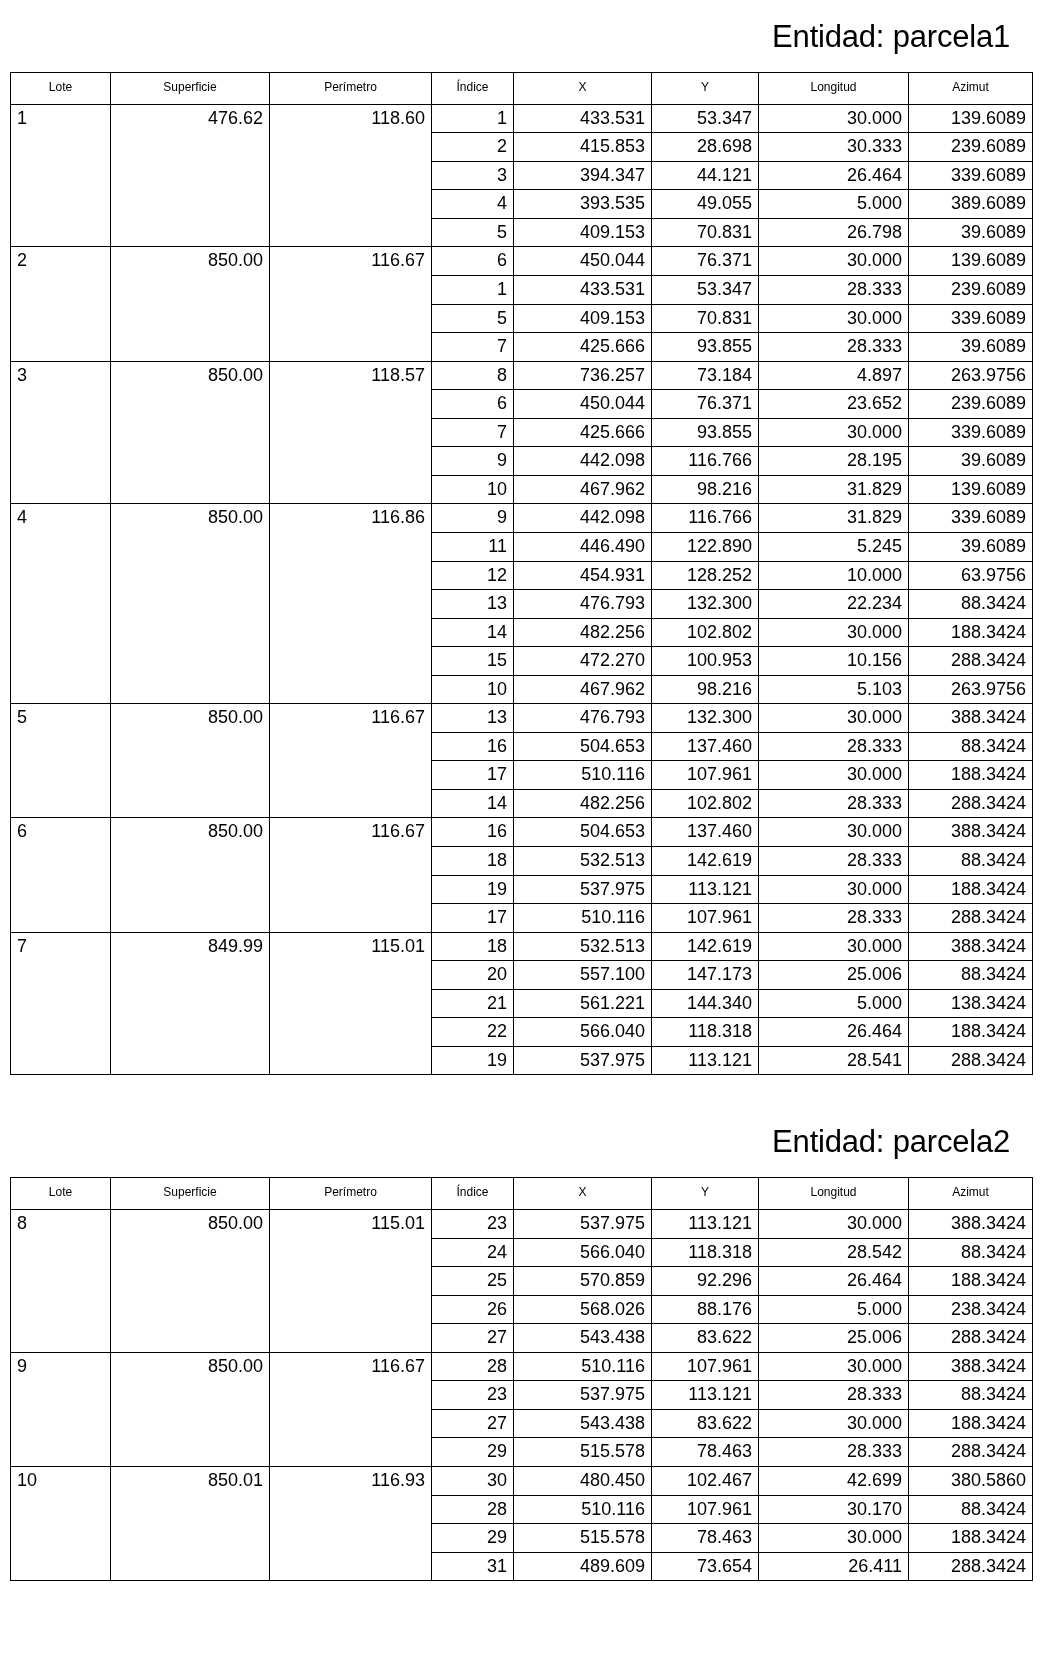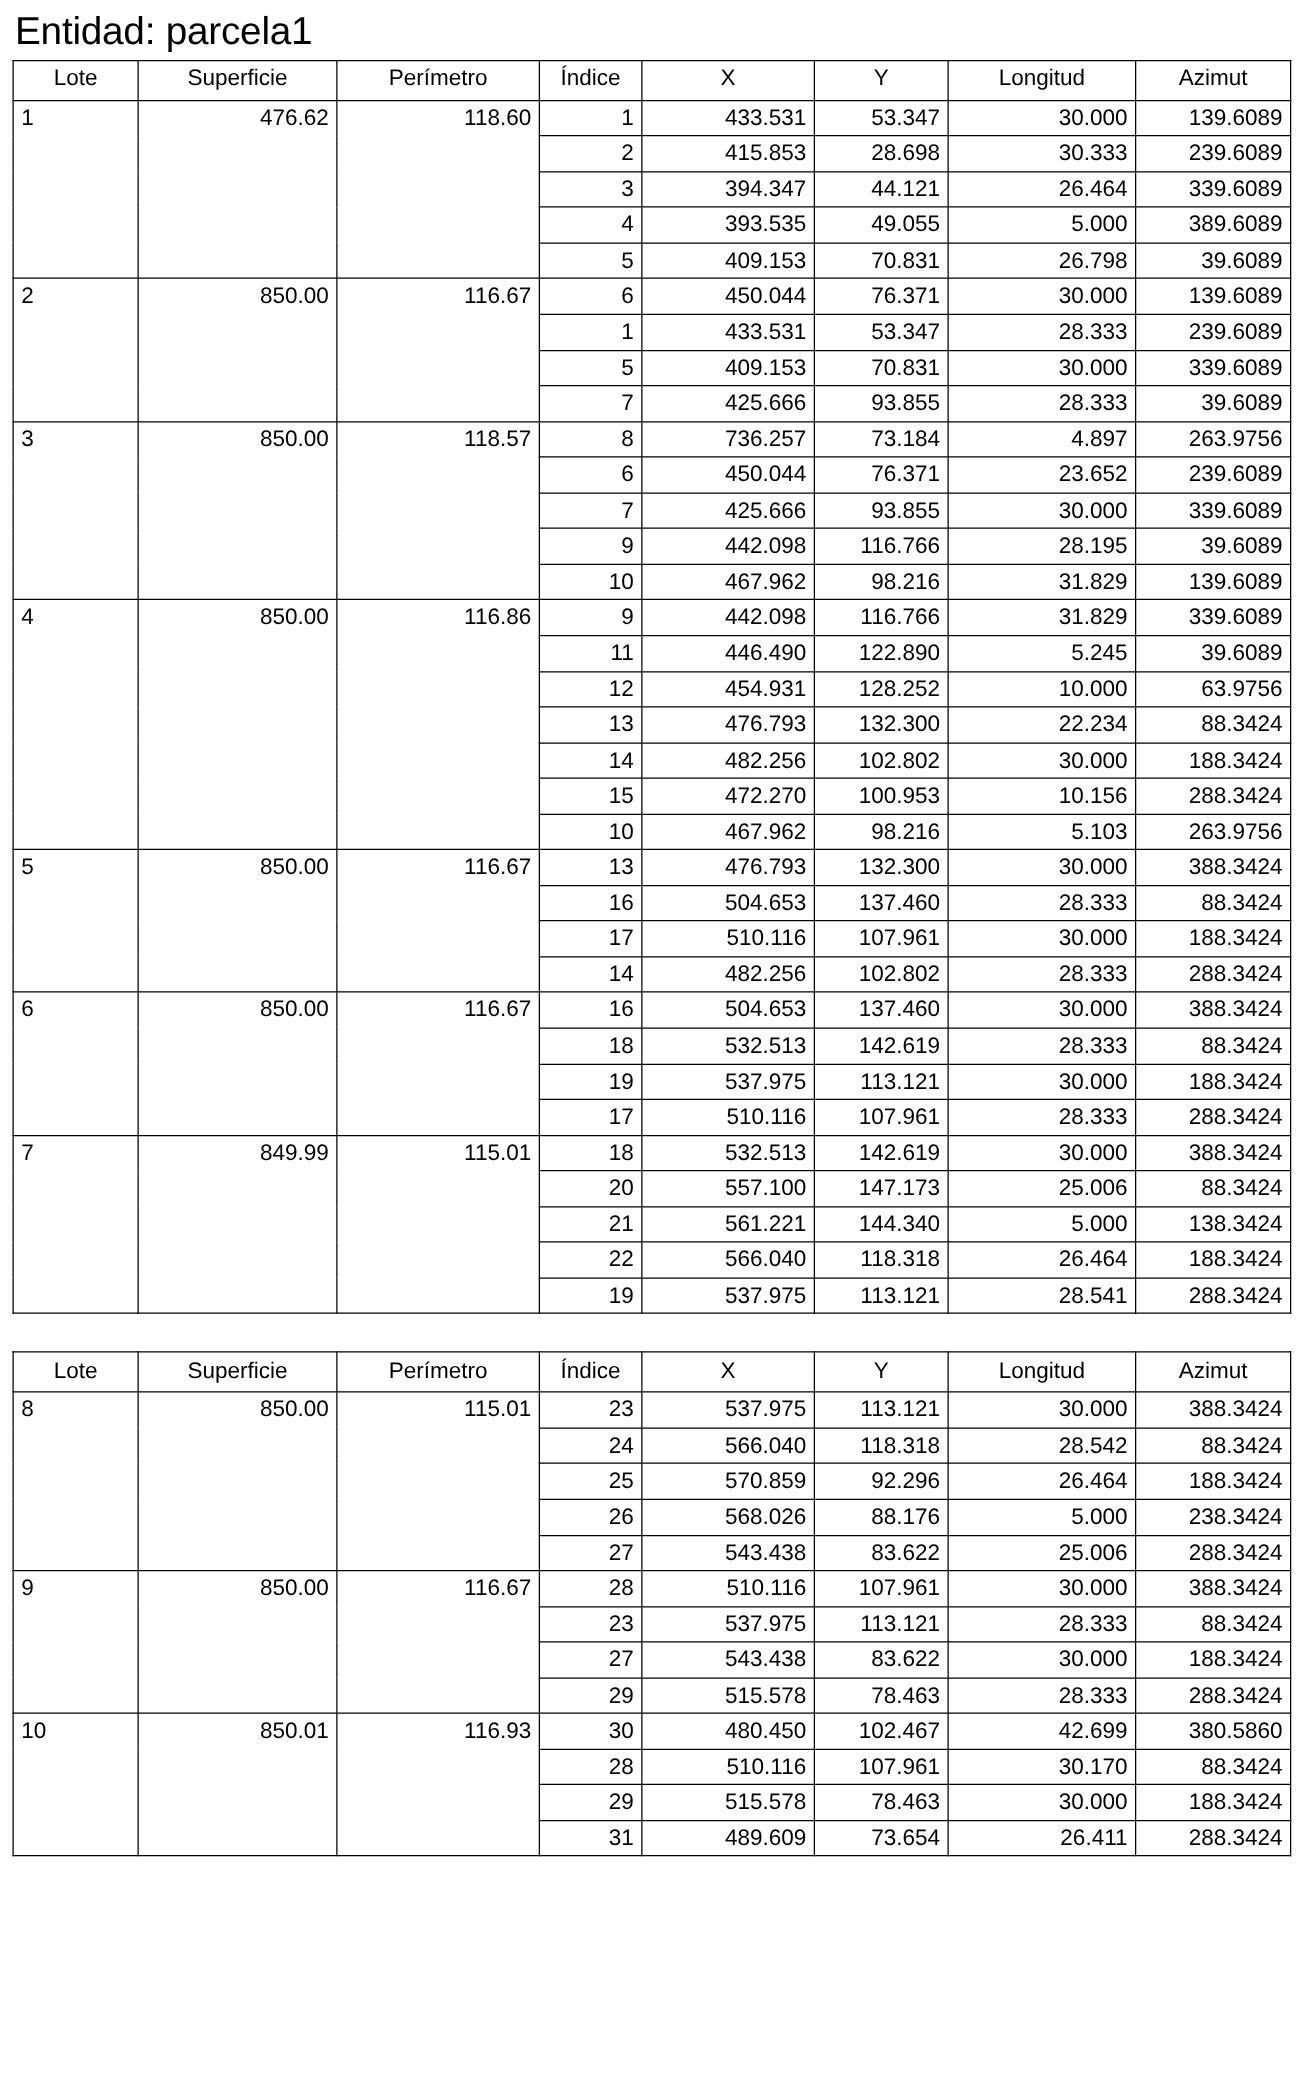--- a/index.html
+++ b/index.html
@@ -21,45 +21,46 @@
     box-sizing: border-box;
   }
   .entity-block {
     padding: 0 20px 0 10px;
   }
   .entity-title {
     font-size: 31px;
     font-weight: 400;
     line-height: 1.25;
     letter-spacing: -0.2px;
-    margin: 0;
+    margin: 12px;
     padding: 6px 0 3px 2px;
     color: #000000;
     white-space: nowrap;
+    text-align: right;
   }
   table.report {
     border-collapse: collapse;
     width: 1012px;
     table-layout: fixed;
     font-size: 18px;
   }
   table.report th,
   table.report td {
     border: 1px solid #000000;
     padding: 1px 6px;
     font-weight: 400;
     line-height: 1.42;
     height: 27px;
     box-sizing: border-box;
     overflow: hidden;
     white-space: nowrap;
   }
   table.report thead th {
     text-align: center;
-    font-size: 18px;
+    font-size: 12px;
     padding-top: 0;
     padding-bottom: 2px;
     height: 32px;
     vertical-align: middle;
   }
   td.num {
     text-align: right;
   }
   td.lote {
     text-align: left;
@@ -370,20 +371,21 @@
               <td class="num">537.975</td>
               <td class="num">113.121</td>
               <td class="num">28.541</td>
               <td class="num">288.3424</td>
             </tr>
           </tbody>
         </table>
       </div>
       <div class="gap"></div>
       <div class="entity-block">
+        <div class="entity-title">Entidad: parcela2</div>
         <table class="report">
           <colgroup>
             <col class="c-lote">
             <col class="c-sup">
             <col class="c-per">
             <col class="c-idx">
             <col class="c-x">
             <col class="c-y">
             <col class="c-lon">
             <col class="c-azi">

